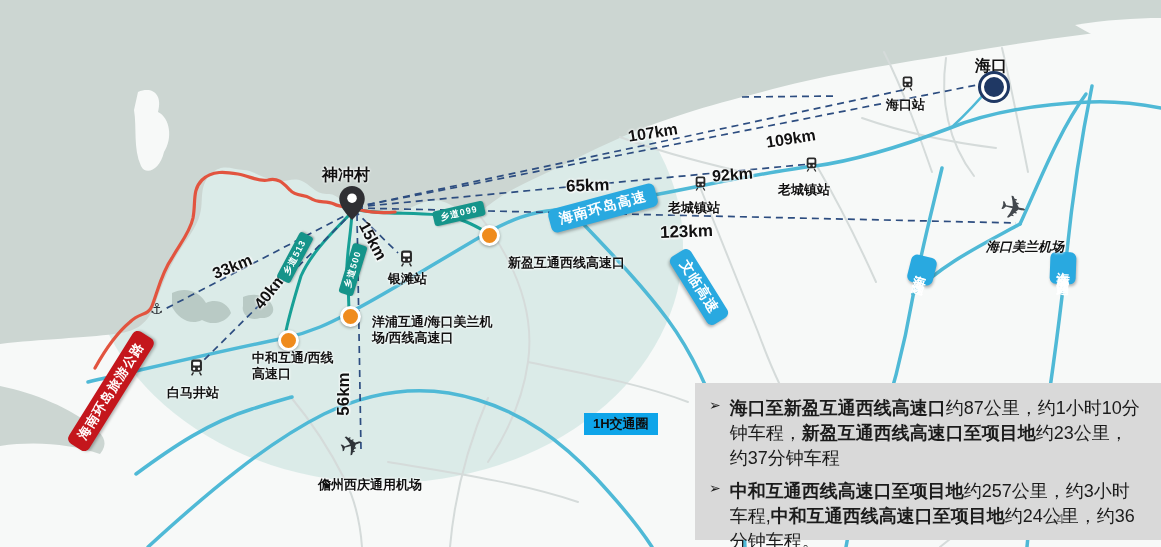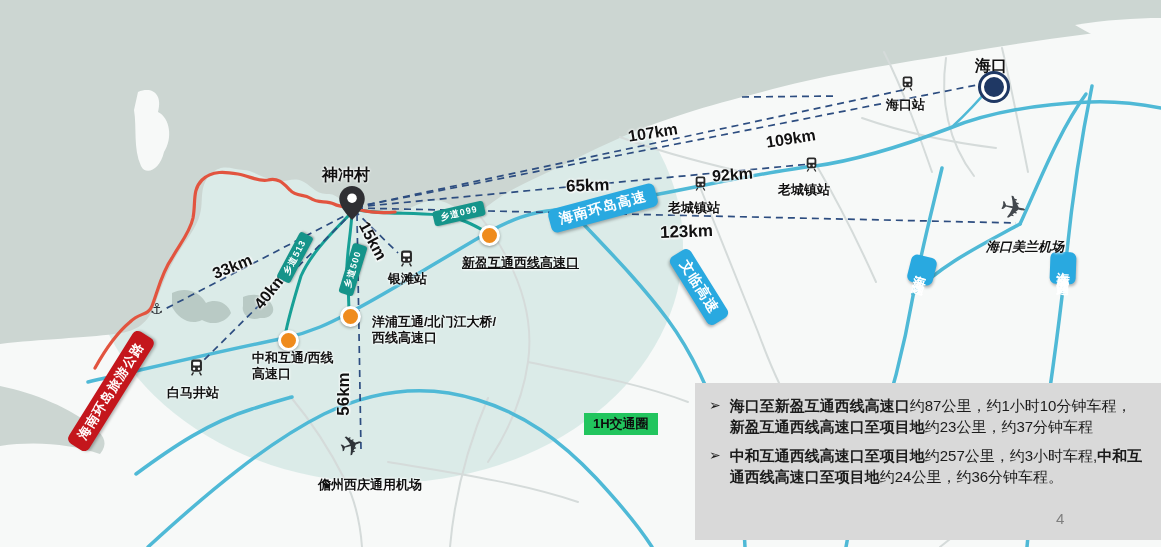--- a/index.html
+++ b/index.html
@@ -22,29 +22,29 @@
         box-shadow:1px 2px 3px rgba(0,0,0,.28);letter-spacing:1px;}
   .pill.vert{writing-mode:vertical-rl;padding:10px 4px;font-size:13px;letter-spacing:2px;}
   .pill.red{background:#c4161c;font-size:13px;}
   .mini{background:#15948a;color:#fff;font-weight:700;font-size:9px;
         padding:1px 7px;border-radius:3px;white-space:nowrap;
         box-shadow:1px 1px 2px rgba(0,0,0,.25);letter-spacing:1px;}
   .dot{width:15px;height:15px;border-radius:50%;background:#ef8b1d;
        border:3px solid #fff;box-shadow:0 1px 3px rgba(0,0,0,.35);}
   .citydot{width:20px;height:20px;border-radius:50%;background:#1f3864;
            border:3px solid #fff;box-shadow:0 0 0 3px #1f3864;}
-  .circle-tag{background:#22c55e;color:#0d0d0d;font-weight:700;font-size:13px;
+  .circle-tag{background:#0ea5e9;color:#0d0d0d;font-weight:700;font-size:13px;
               padding:2px 9px;white-space:nowrap;}
   .plane{color:#43484d;line-height:1;}
   .anchor{font-size:15px;color:#2f3338;}
   .notebox{left:695px;top:383px;width:466px;height:157px;background:#d9d9d9;
            z-index:6;box-sizing:border-box;padding:13px 16px 8px 14px;}
   .note{display:flex;gap:9px;margin-bottom:9px;color:#1b1b1b;}
   .note .mark{font-size:14px;line-height:1.4;flex:0 0 auto;}
-  .note p{margin:0;font-size:15px;line-height:1.38;}
+  .note p{margin:0;font-size:18px;line-height:1.38;}
   .note b{font-weight:700;}
   .pagenum{left:1056px;top:510px;font-size:15px;color:#7f7f7f;z-index:7;}
   .st-icon{display:block;}
 </style>
 </head>
 <body>
 
 <div class="stage">
 
   <svg class="base" width="1161" height="547" viewBox="0 0 1161 547">
@@ -186,27 +186,27 @@
 
   <div class="abs place lg" style="left:322px;top:165px;">神冲村</div>
   <div class="abs" style="left:339px;top:186px;">
     <svg width="26" height="34" viewBox="0 0 24 32">
         <path d="M12 0C5.4 0 0 5.4 0 12c0 9 12 20 12 20s12-11 12-20C24 5.4 18.6 0 12 0z" fill="#2f2f33"></path>
         <circle cx="12" cy="11.5" r="4.5" fill="#fff"></circle>
       </svg>
   </div>
 
   <div class="abs dot" style="left:479px;top:225px;"></div>
-  <div class="abs place" style="left:462px;top:254px;text-decoration:underline;">新盈互通西线高速口</div>
+  <div class="abs place" style="left:508px;top:254px;">新盈互通西线高速口</div>
 
   <div class="abs dot" style="left:278px;top:330px;"></div>
   <div class="abs place wrap2" style="left:252px;top:350px;width:82px;">中和互通/西线高速口</div>
 
   <div class="abs dot" style="left:340px;top:306px;"></div>
-  <div class="abs place wrap2" style="left:372px;top:314px;width:132px;">洋浦互通/北门江大桥/西线高速口</div>
+  <div class="abs place wrap2" style="left:372px;top:314px;width:132px;">洋浦互通/海口美兰机场/西线高速口</div>
 
   <div class="abs pill" style="left:548px;top:196px;transform:rotate(-15deg);">海南环岛高速</div>
   <div class="abs pill" style="left:659px;top:275px;transform:rotate(58deg);">文临高速</div>
   <div class="abs pill vert" style="left:909px;top:256px;transform:rotate(14deg);">海三高速</div>
   <div class="abs pill vert" style="left:1050px;top:252px;transform:rotate(2deg);">海南环岛高速</div>
 
   <div class="abs pill red" style="left:45px;top:379px;transform:rotate(-58deg);">海南环岛旅游公路</div>
 
   <div class="abs mini" style="left:433px;top:206px;transform:rotate(-13deg);">乡道099</div>
   <div class="abs mini" style="left:269px;top:250px;transform:rotate(-62deg);">乡道513</div>

